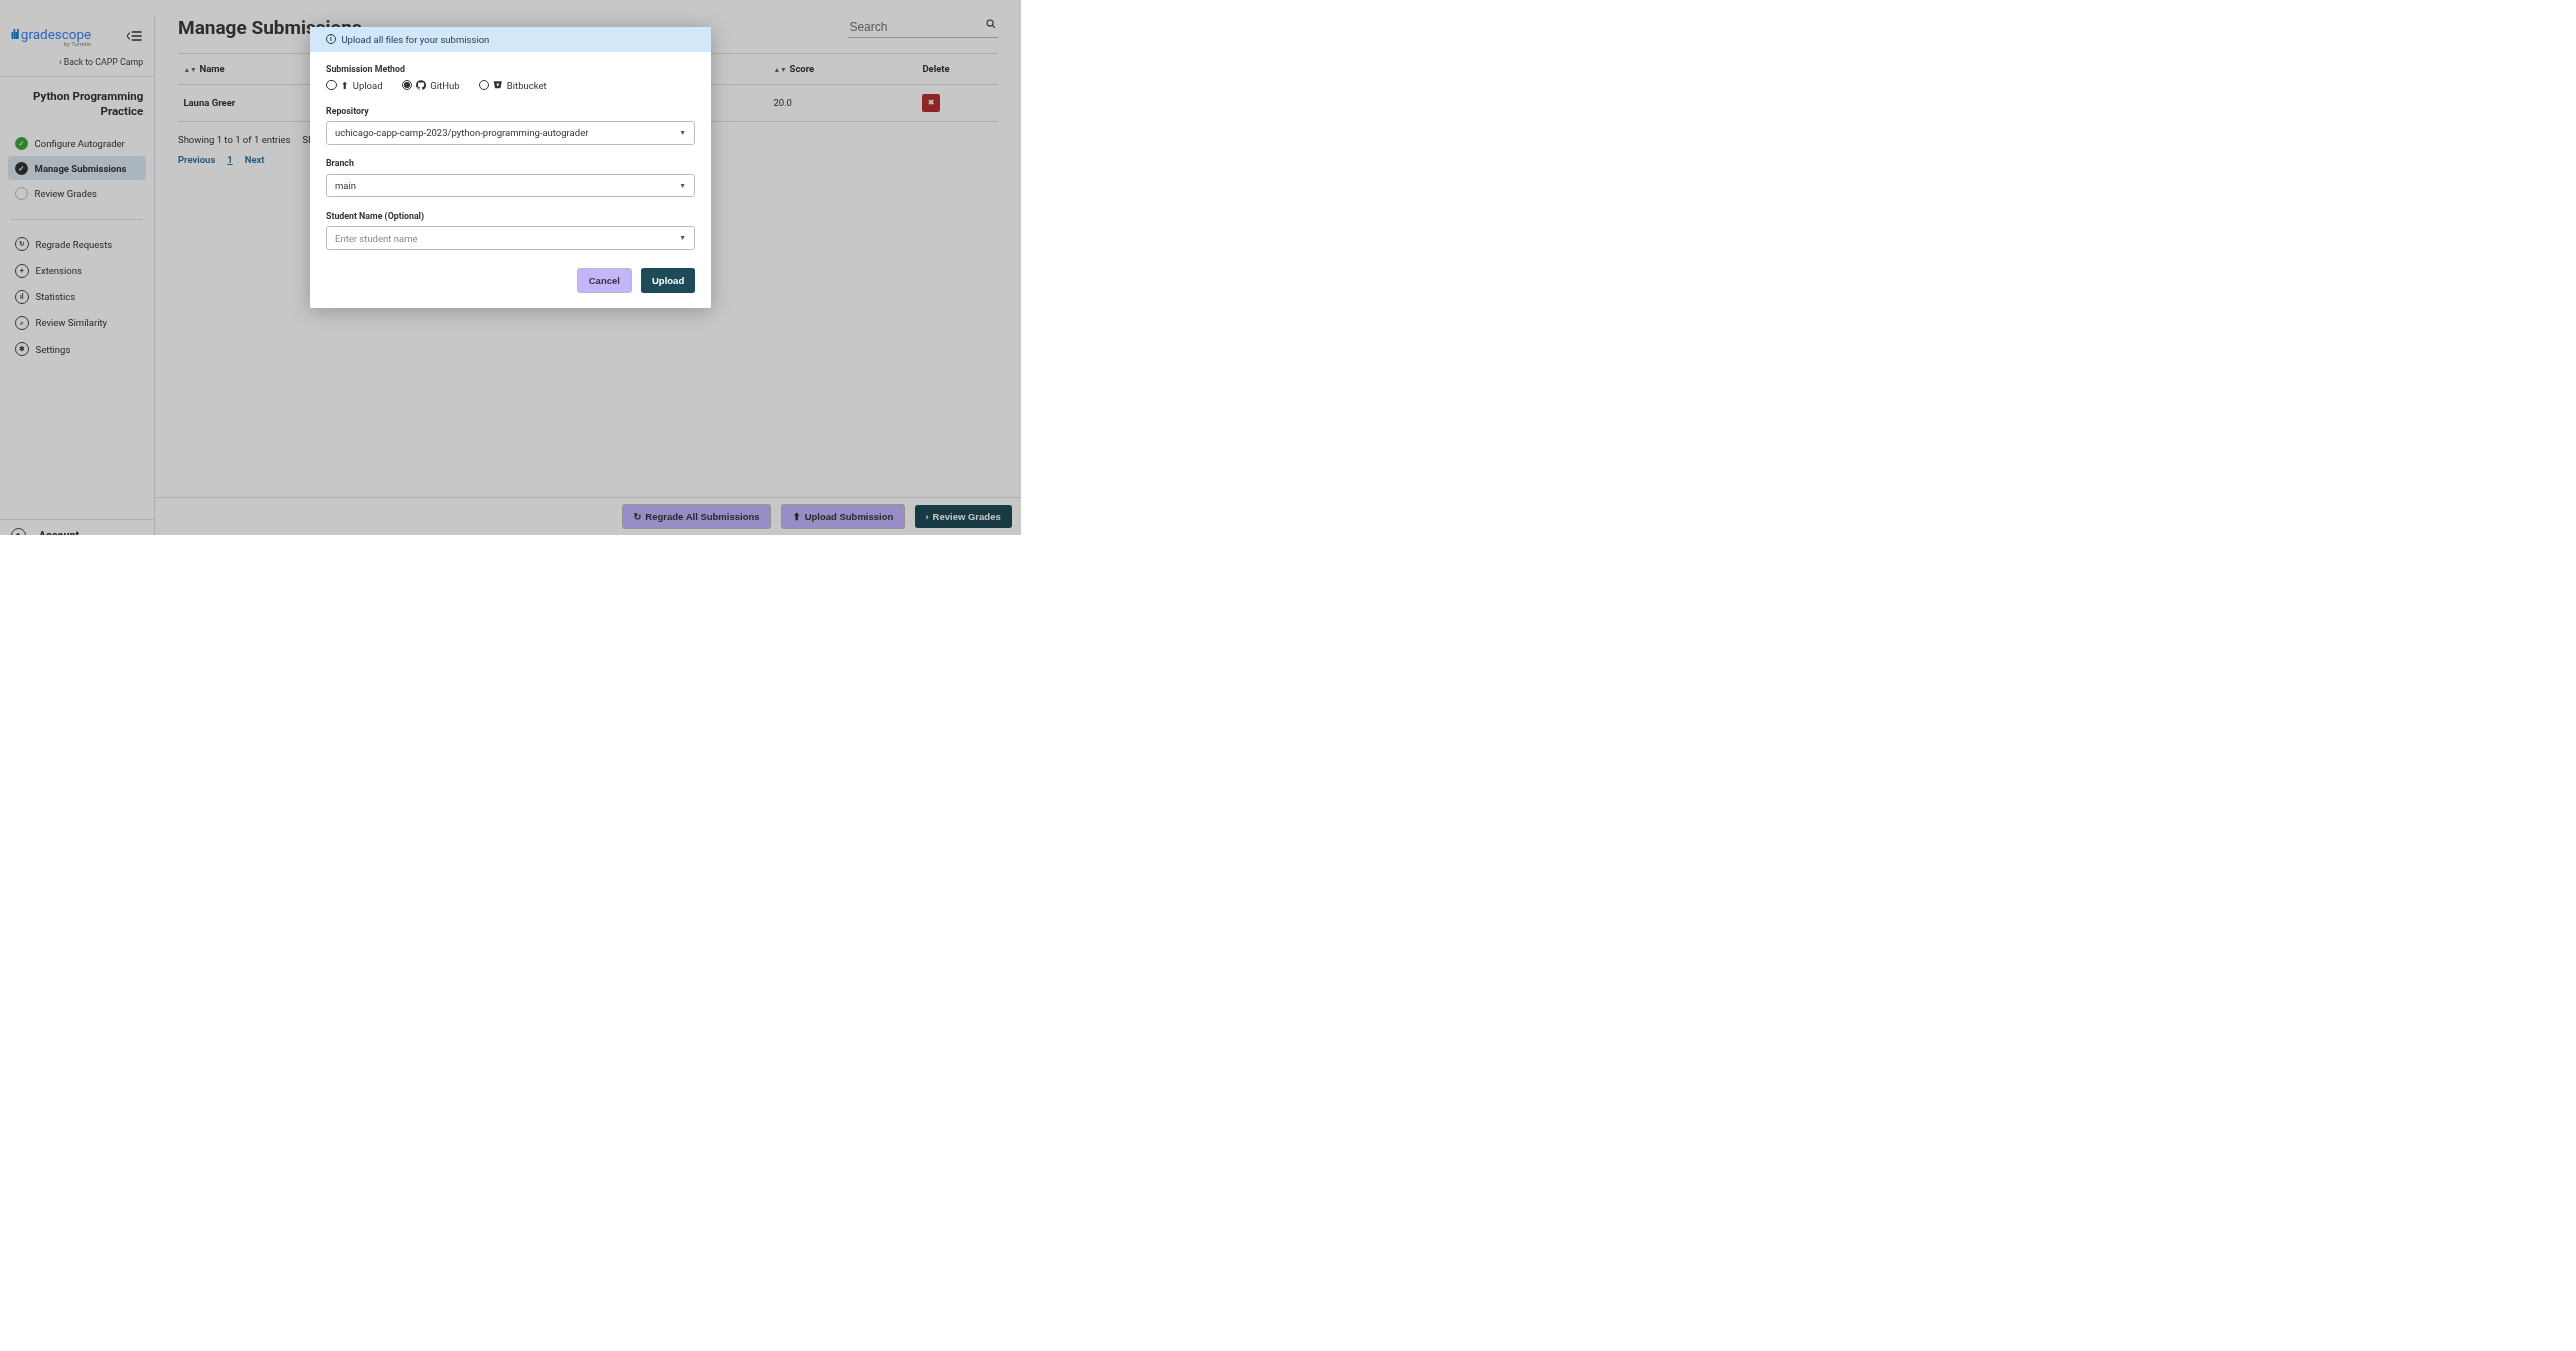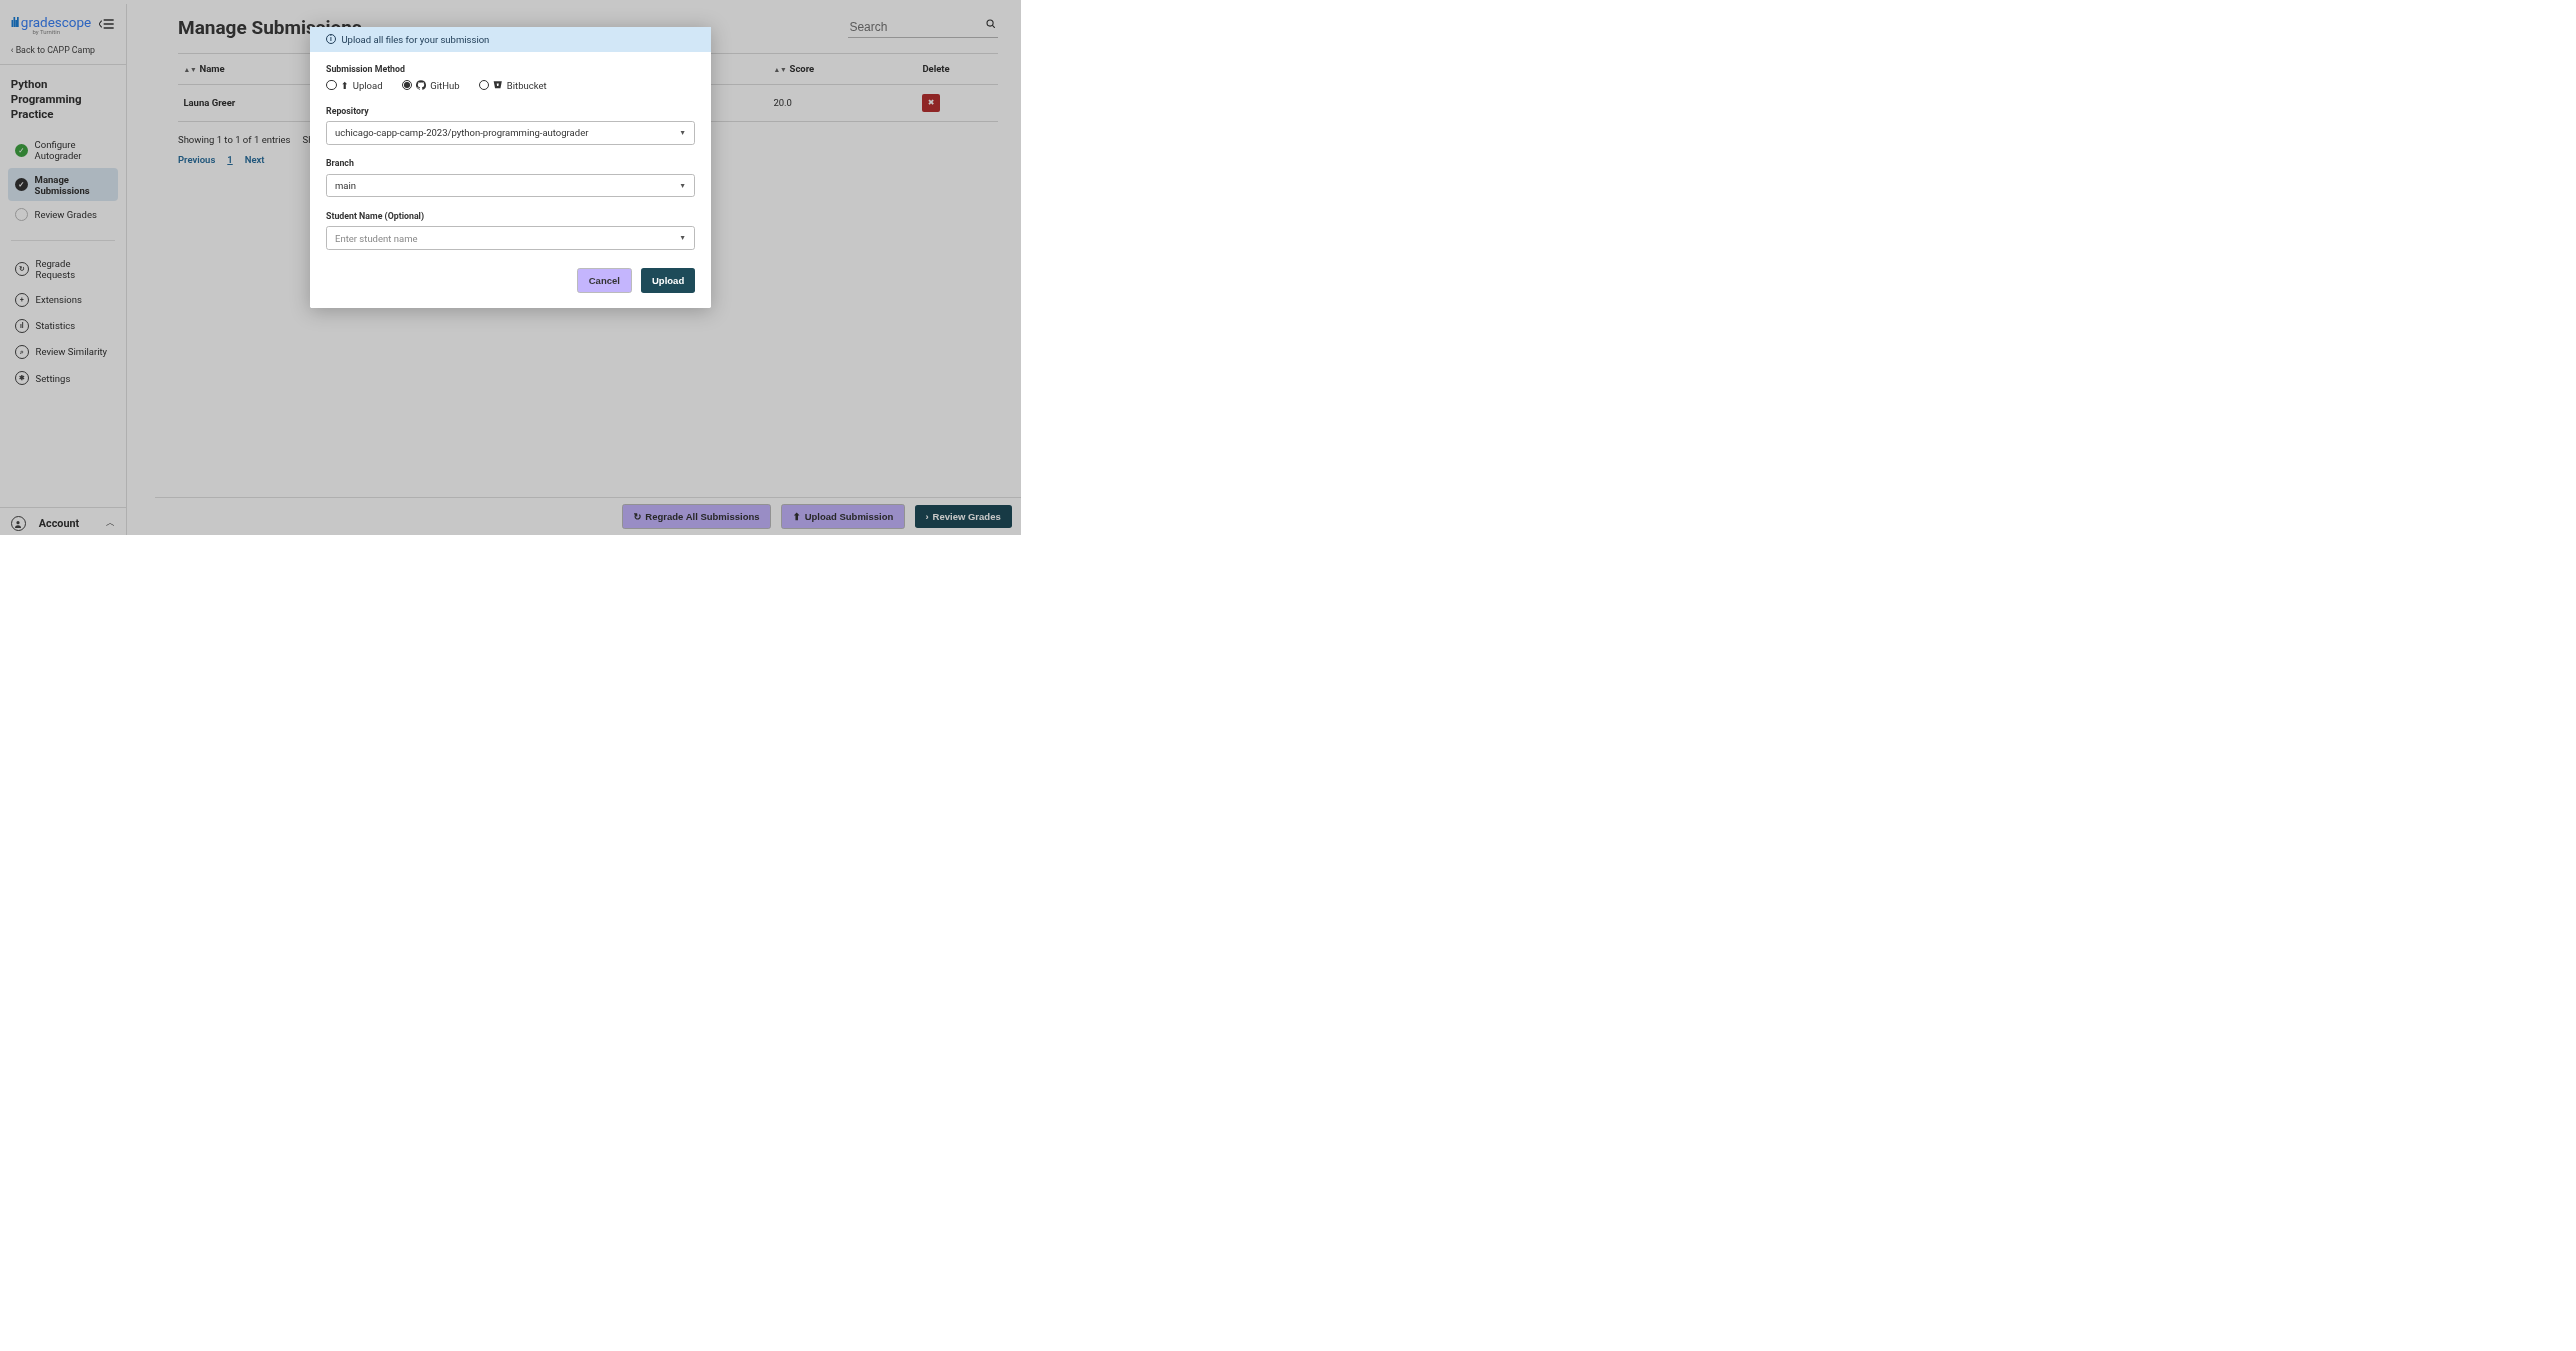--- a/index.html
+++ b/index.html
@@ -9,26 +9,27 @@
       color: #333;
       background: #fff;
       width: 1021px;
       height: 535px;
       position: relative;
       overflow: hidden;
     }
     
     .sidebar {
       position: absolute;
-      left: 0; top: 4px;
-      width: 127px;
+      left: 0; top: 16px;
+      width: 155px;
       height: 100%;
       border-right: 0.7px solid #e0e0e0;
       display: flex;
       flex-direction: column;
+      text-align: right;
     }
     .logo-row {
       display: flex;
       align-items: center;
       justify-content: space-between;
       padding: 9.5px 10.8px 2.7px 10.8px;
     }
     .logo {
       display: flex;
       flex-direction: column;

